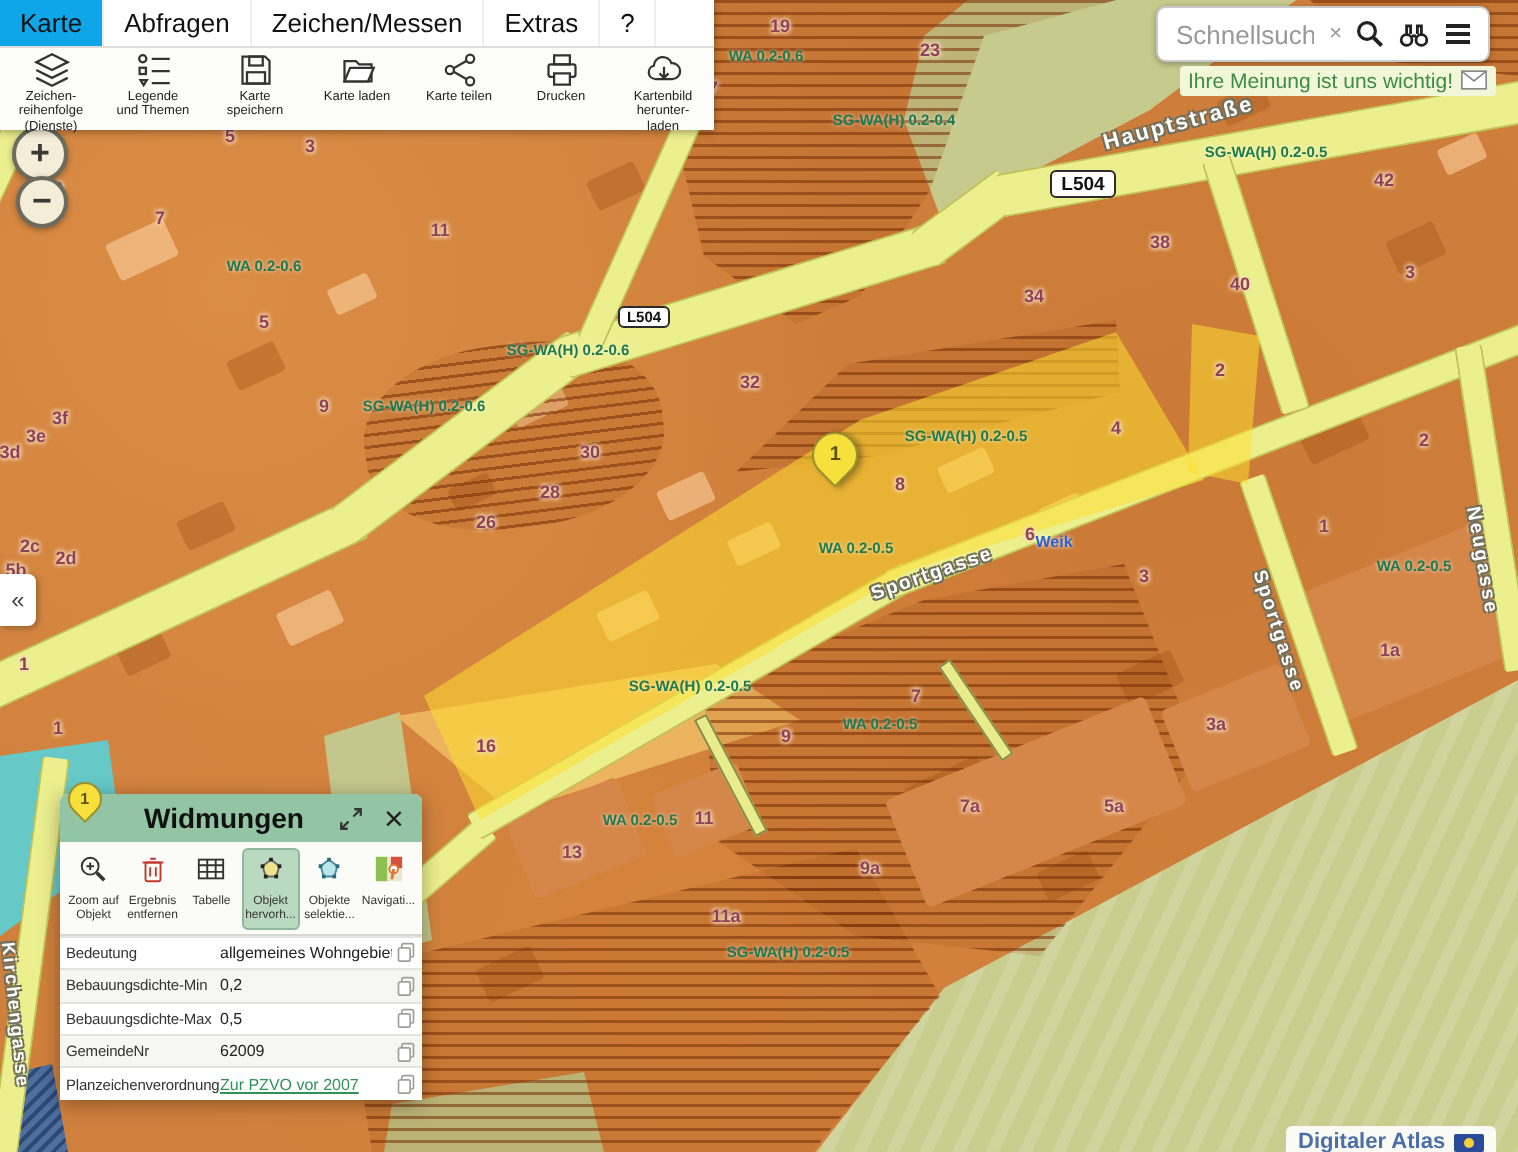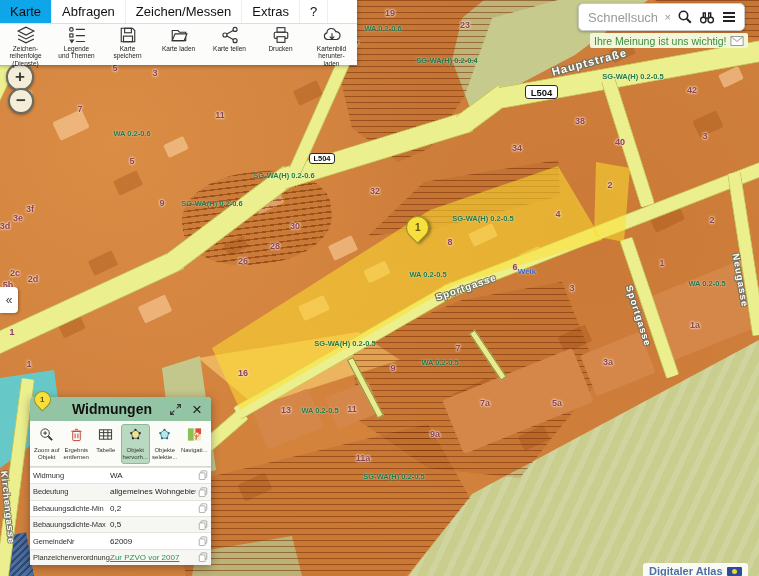--- a/index.html
+++ b/index.html
@@ -195,21 +195,21 @@
         <span class="map-num" style="left: 558px; top: 214px;">4</span>
         <span class="map-num" style="left: 515px; top: 267px;">6</span>
         <span class="map-num" style="left: 572px; top: 288px;">3</span>
         <span class="map-num" style="left: 705px; top: 136px;">3</span>
         <span class="map-num" style="left: 610px; top: 185px;">2</span>
         <span class="map-num" style="left: 712px; top: 220px;">2</span>
         <span class="map-num" style="left: 662px; top: 263px;">1</span>
         <span class="map-num" style="left: 737px; top: 263px;">4</span>
         <span class="map-num" style="left: 695px; top: 325px;">1a</span>
         <span class="map-num" style="left: 243px; top: 373px;">16</span>
-        <span class="map-num" style="left: 286px; top: 410px;">13</span>
+        <span class="map-num" style="left: 286px; top: 426px;">13</span>
         <span class="map-num" style="left: 352px; top: 409px;">11</span>
         <span class="map-num" style="left: 393px; top: 368px;">9</span>
         <span class="map-num" style="left: 435px; top: 434px;">9a</span>
         <span class="map-num" style="left: 363px; top: 458px;">11a</span>
         <span class="map-num" style="left: 458px; top: 348px;">7</span>
         <span class="map-num" style="left: 485px; top: 403px;">7a</span>
         <span class="map-num" style="left: 557px; top: 403px;">5a</span>
         <span class="map-num" style="left: 608px; top: 362px;">3a</span>
         <span class="map-num" style="left: 15px; top: 273px;">2c</span>
         <span class="map-num" style="left: 33px; top: 279px;">2d</span>
@@ -432,30 +432,20 @@
               <path d="M1 1.5h6v13H1z" fill="#8cc152"></path>
               <path d="M9 1.5h6v6H9z" fill="#d94f3d"></path>
               <circle cx="10.5" cy="8" r="2.3" fill="#fff" stroke="#e2762d"></circle>
               <path d="M10.5 8l-1 5.5" stroke="#e2762d" stroke-width="1.5"></path>
             </svg></span>
           <span class="ptool-lb">Navigati...</span>
         </div>
       </div>
     <div class="prows" id="panel-rows">
         <div class="prow">
-          <span class="lb">Widmung</span>
-          <span class="val">WA</span>
-          <span class="cp">
-            <svg viewBox="0 0 12 12" fill="none" stroke="#a0a09a">
-              <rect x="3.5" y="1" width="7" height="8" rx="1"></rect>
-              <rect x="1.5" y="3.5" width="7" height="8" rx="1" fill="#fff"></rect>
-            </svg>
-          </span>
-        </div>
-        <div class="prow">
           <span class="lb">Bedeutung</span>
           <span class="val">allgemeines Wohngebiet</span>
           <span class="cp">
             <svg viewBox="0 0 12 12" fill="none" stroke="#a0a09a">
               <rect x="3.5" y="1" width="7" height="8" rx="1"></rect>
               <rect x="1.5" y="3.5" width="7" height="8" rx="1" fill="#fff"></rect>
             </svg>
           </span>
         </div>
         <div class="prow">

